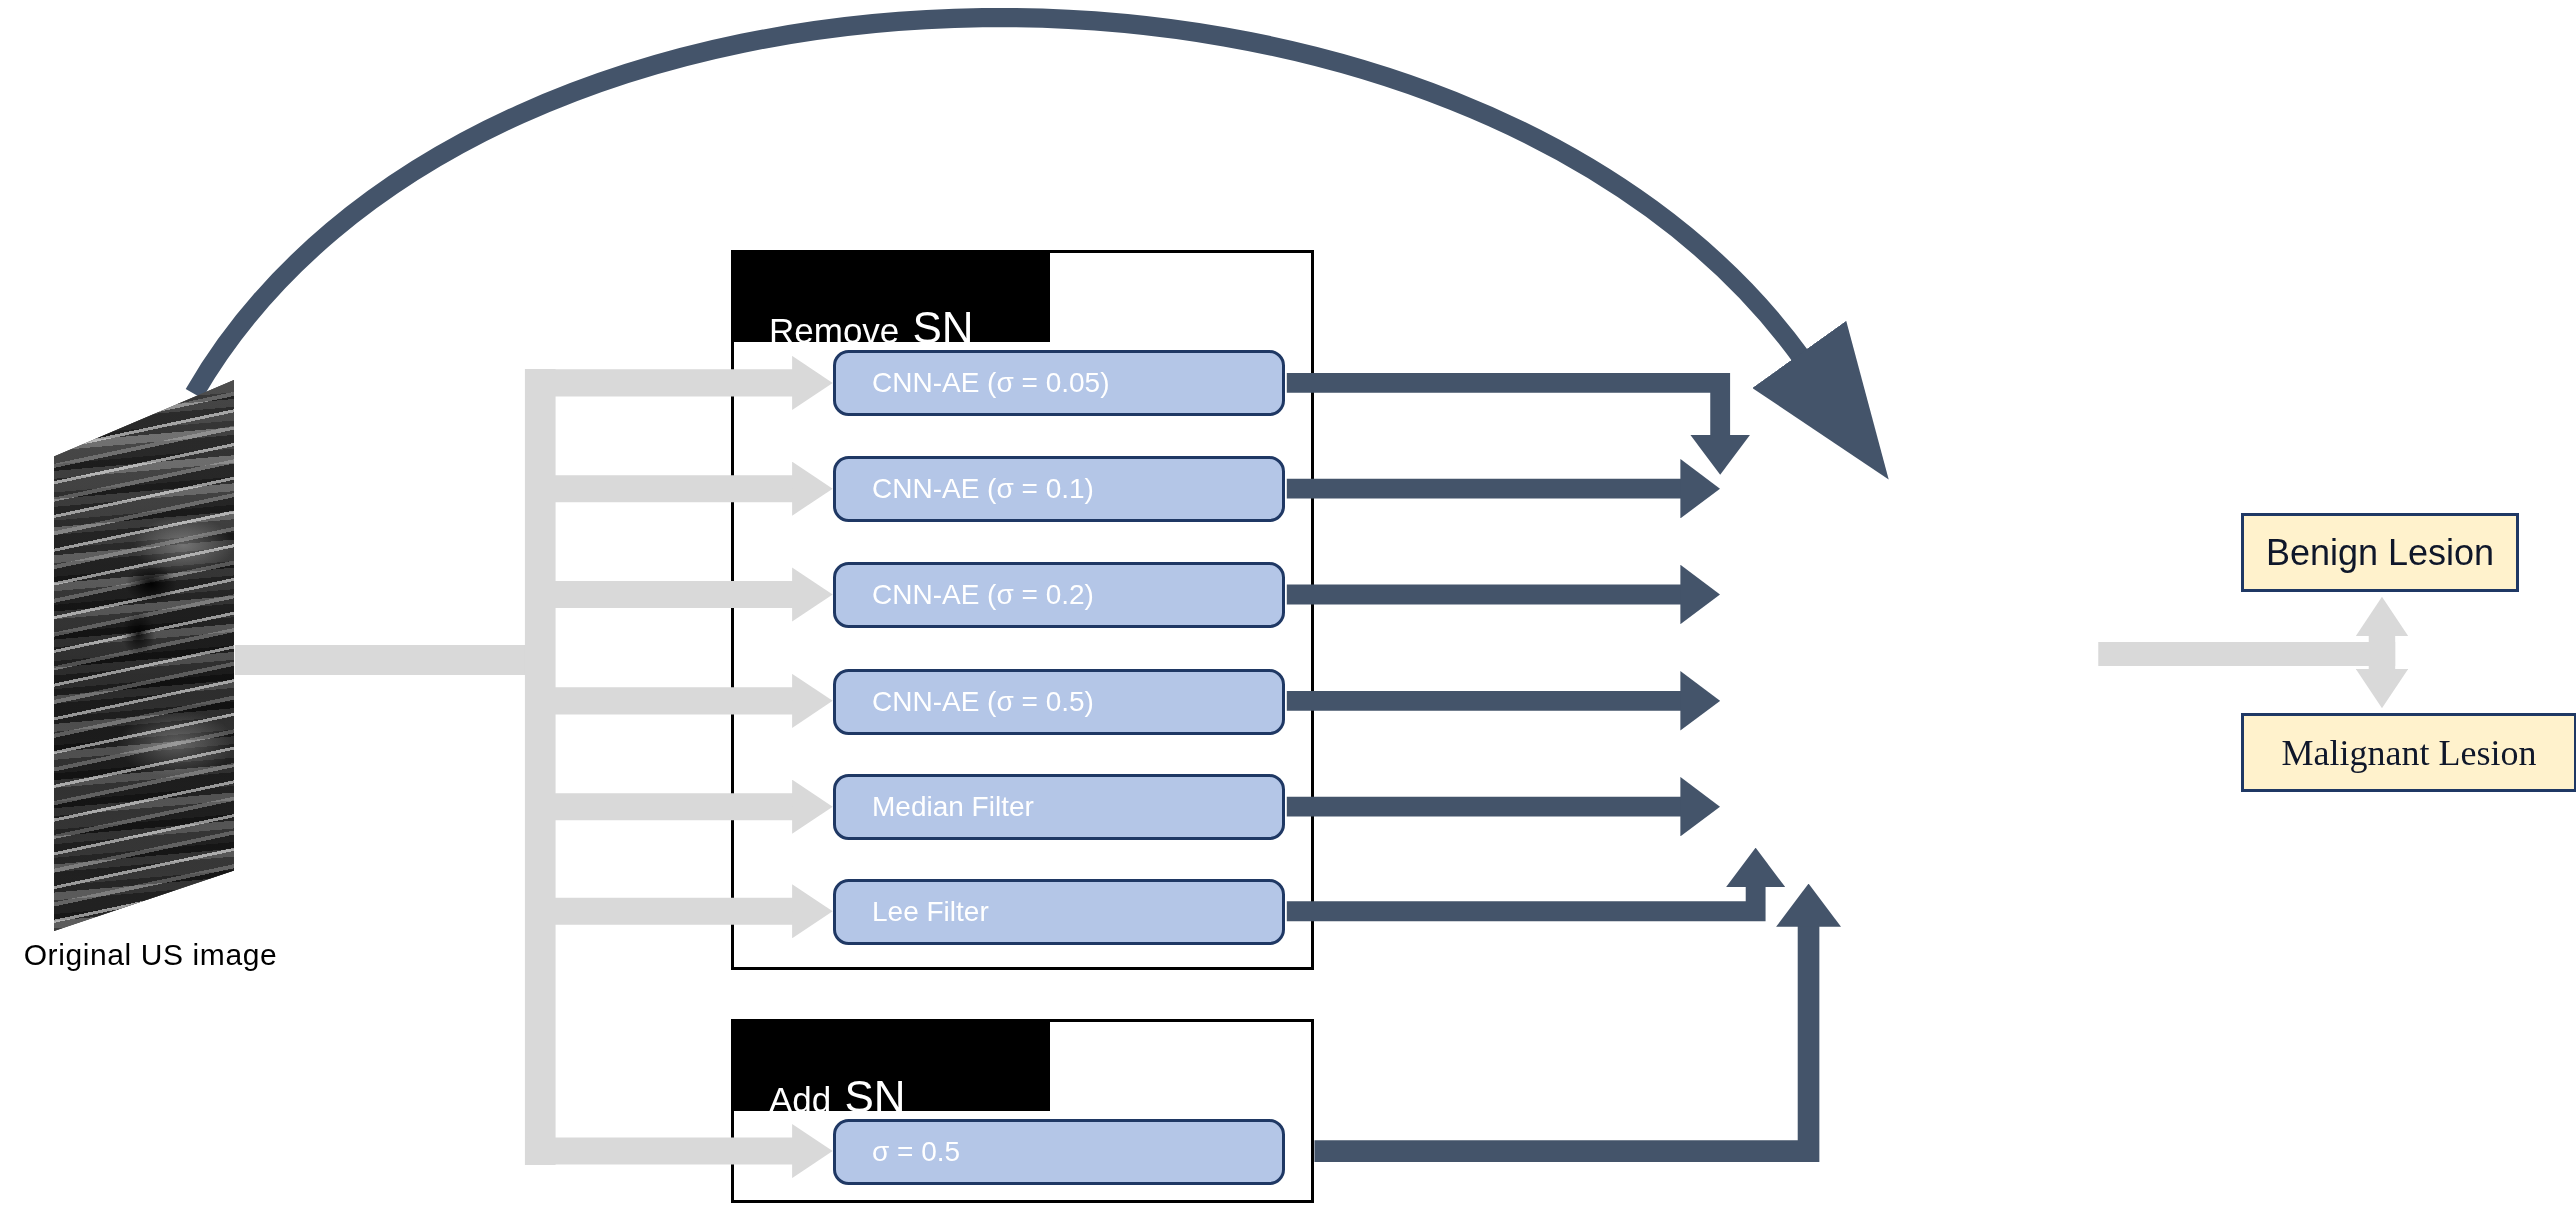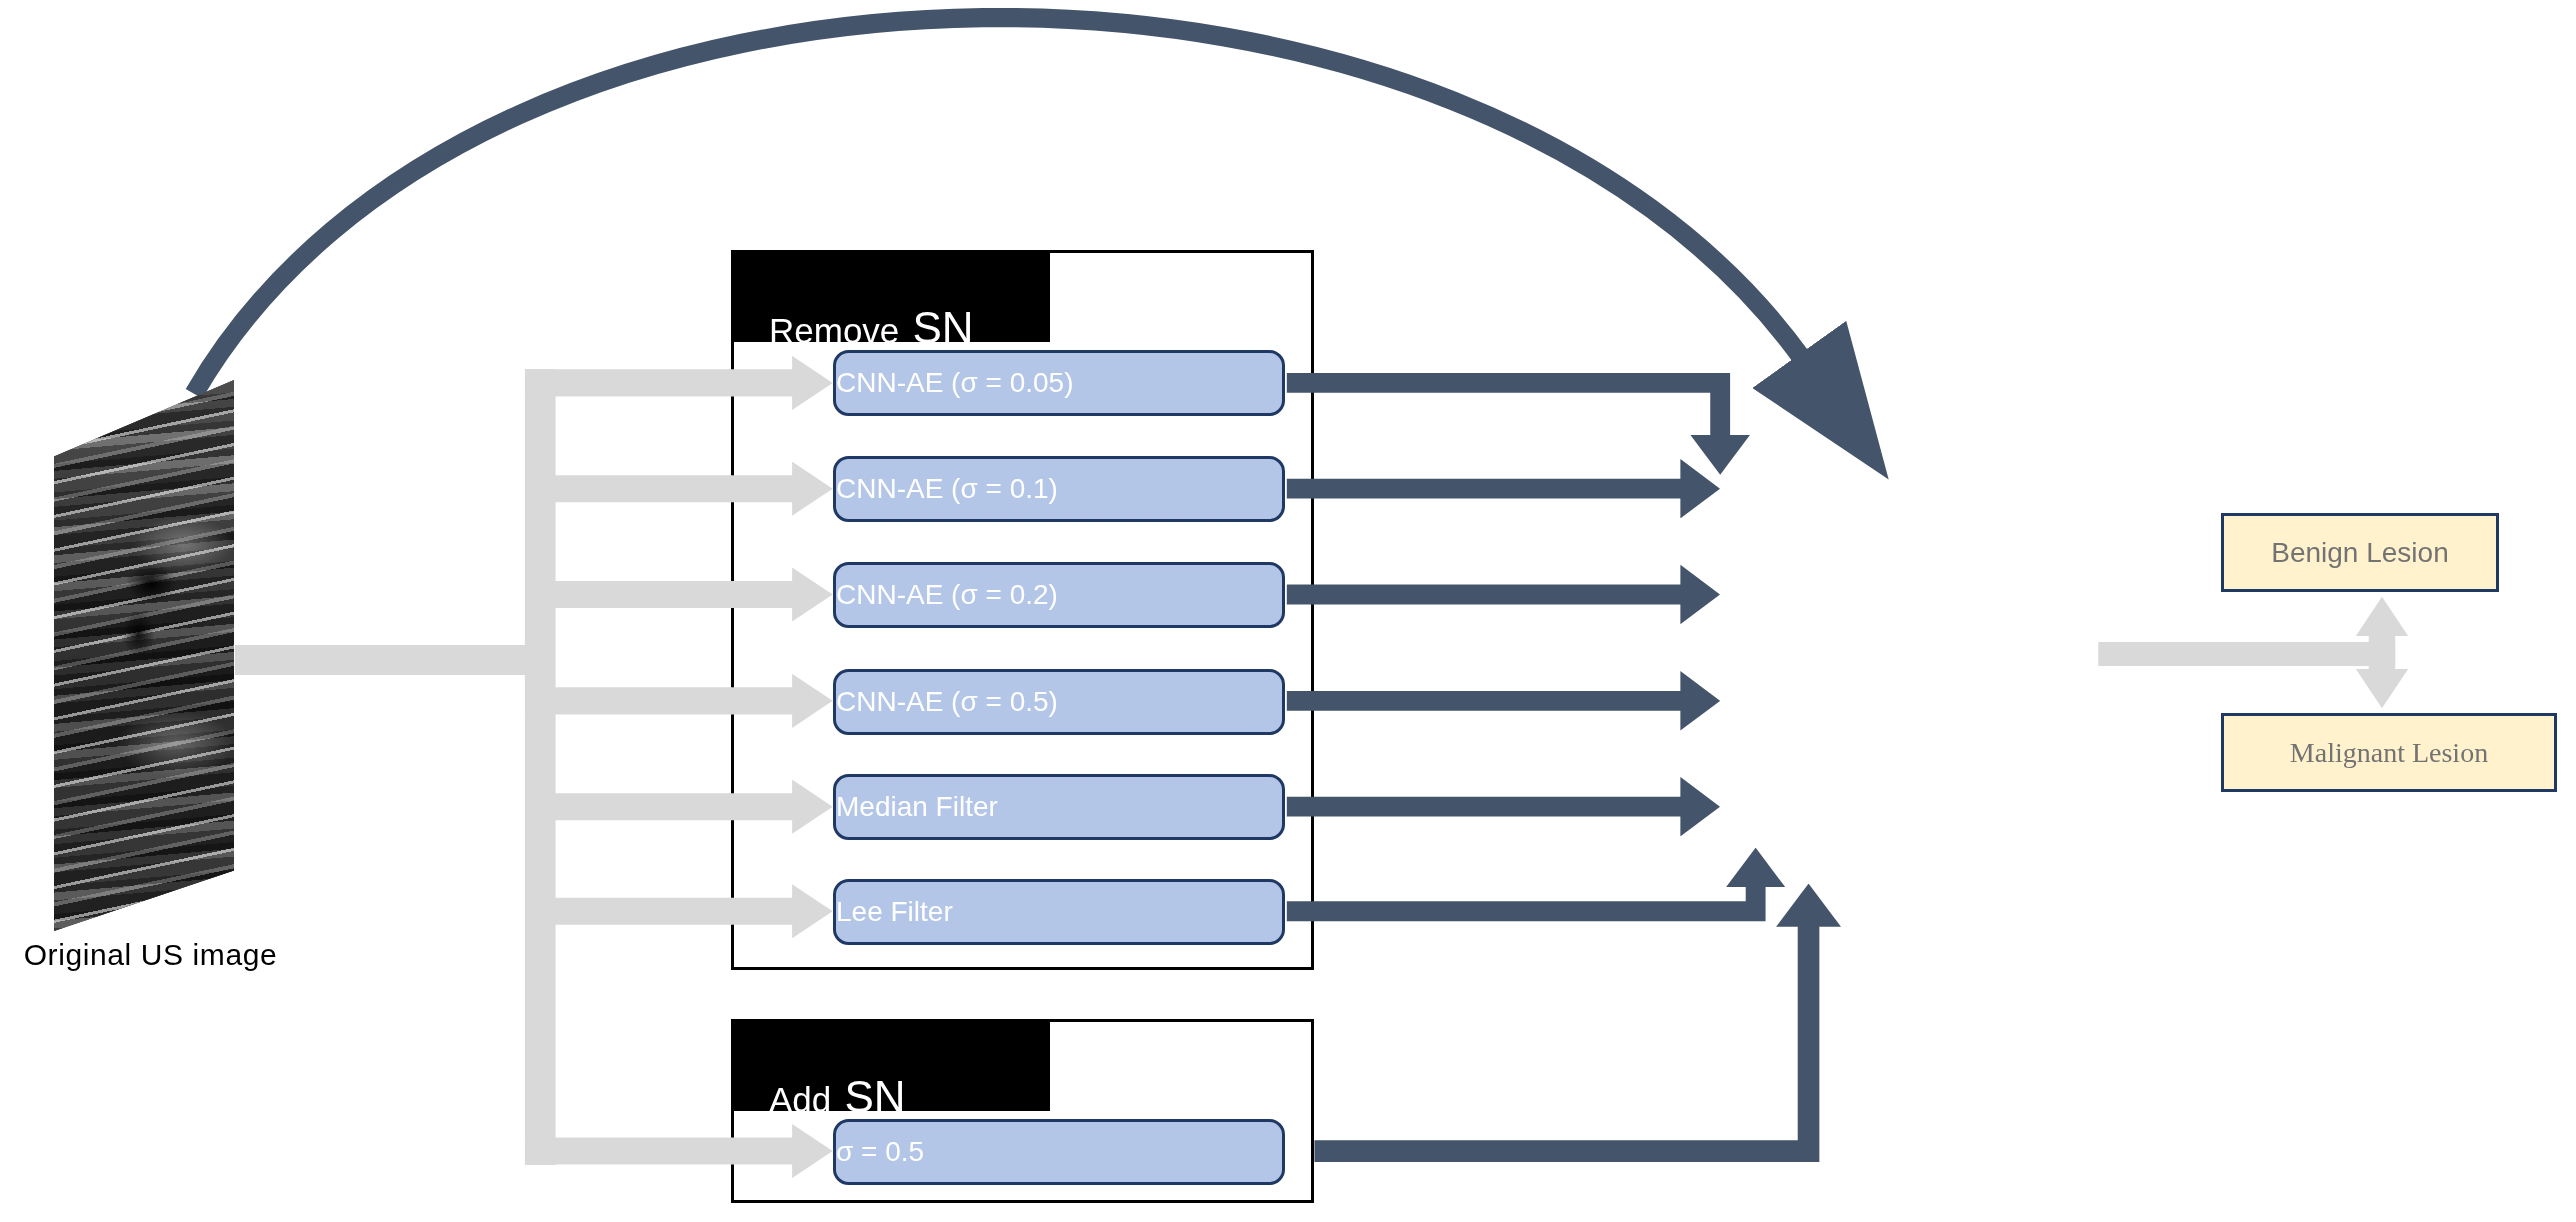--- a/index.html
+++ b/index.html
@@ -32,30 +32,30 @@
   .panel-remove{left:731px;top:250px;width:583px;height:720px;}
   .panel-add{left:731px;top:1019px;width:583px;height:184px;}
   .panel-header{position:absolute;left:-3px;top:-3px;width:319px;height:92px;background:var(--header-bg);
     color:var(--header-text);display:flex;align-items:baseline;gap:13.2px;padding:8.4px 0 0 38px;z-index:3;}
   .panel-header .w{font-size:35px;line-height:55px;}
   .panel-header .a{font-size:44px;line-height:55px;margin-top:42px;}
 
   
   .chip{position:absolute;left:99px;width:452px;height:66px;background:var(--chip-fill);
     border:3.6px solid var(--chip-border);border-radius:15.6px;display:flex;align-items:center;
-    color:var(--chip-text);font-size:28px;z-index:3;}
+    padding-left:36px;color:var(--chip-text);font-size:28px;z-index:3;}
 
   
   .model-box{position:absolute;left:1719px;top:475px;width:380px;height:370px;background:var(--model-fill);
     border:4.8px solid var(--model-border);display:flex;flex-direction:column;align-items:center;justify-content:center;
     color:var(--model-text);font-size:44px;line-height:63px;text-align:center;z-index:3;}
 
   
   .output-box{position:absolute;background:var(--output-fill);border:3.6px solid var(--output-border);
-    display:flex;align-items:center;justify-content:center;color:#737373;font-size:28px;z-index:3;}
+    display:flex;align-items:center;justify-content:center;color:#0f172a;font-size:36px;z-index:3;margin-left:20px;}
   .output-benign{left:2221px;top:513px;width:278px;height:79px;}
   .output-malignant{left:2221px;top:713px;width:336px;height:79px;font-family:Liberation Serif, serif;}
 
   
   .us-image{position:absolute;left:54px;top:380px;width:180px;height:551px;z-index:3;
     clip-path:polygon(0 13.9%,100% 0,100% 89%,0 100%);
     background-color:#3a3a3a;
     background-image:
       radial-gradient(ellipse 36px 27px at 54% 37%, rgba(0,0,0,.95), rgba(0,0,0,0) 72%),
       radial-gradient(ellipse 24px 33px at 47% 46%, rgba(0,0,0,.85), rgba(0,0,0,0) 70%),

